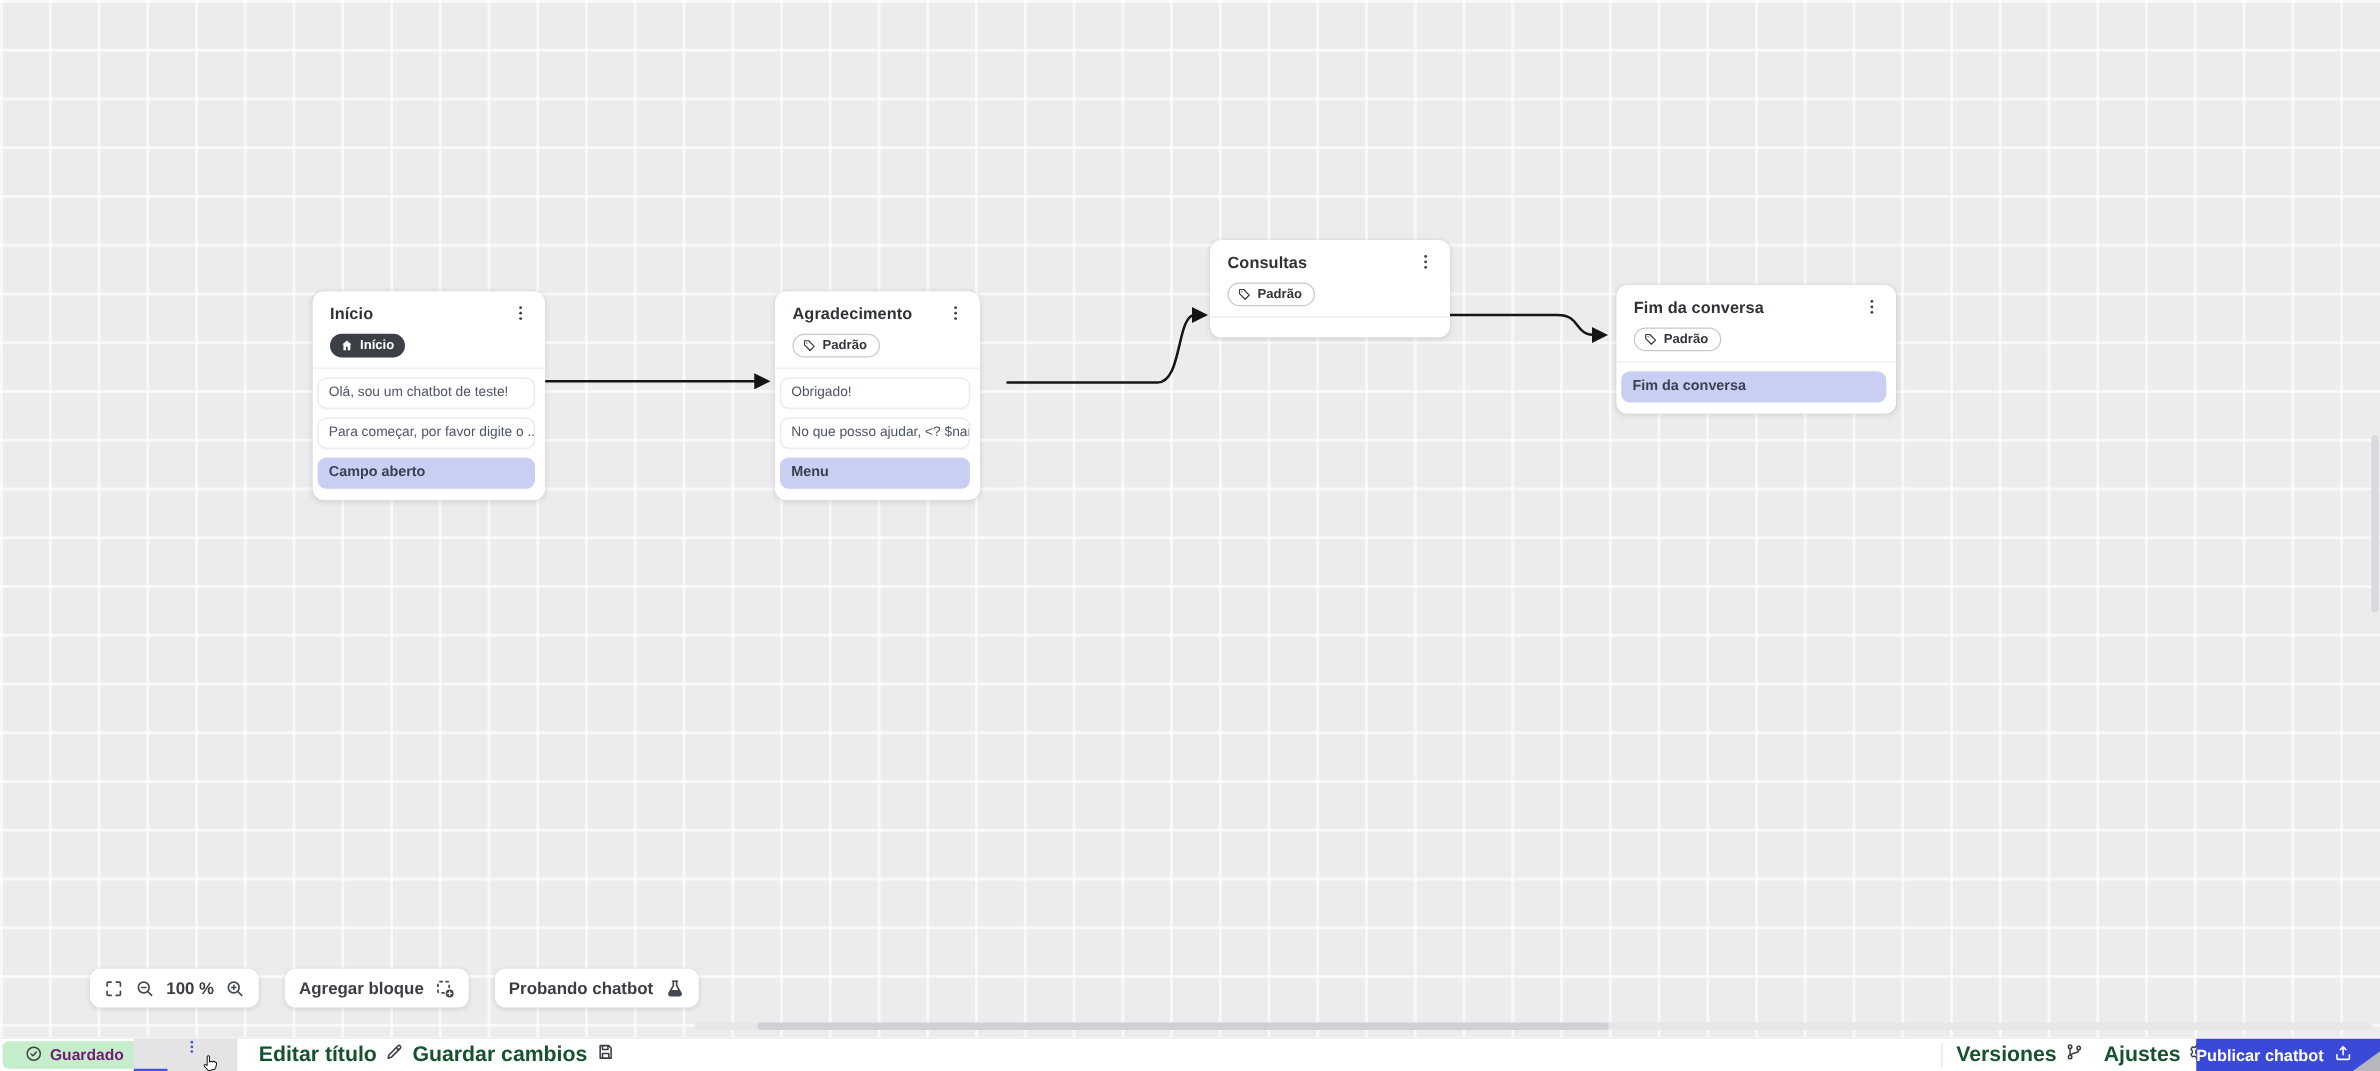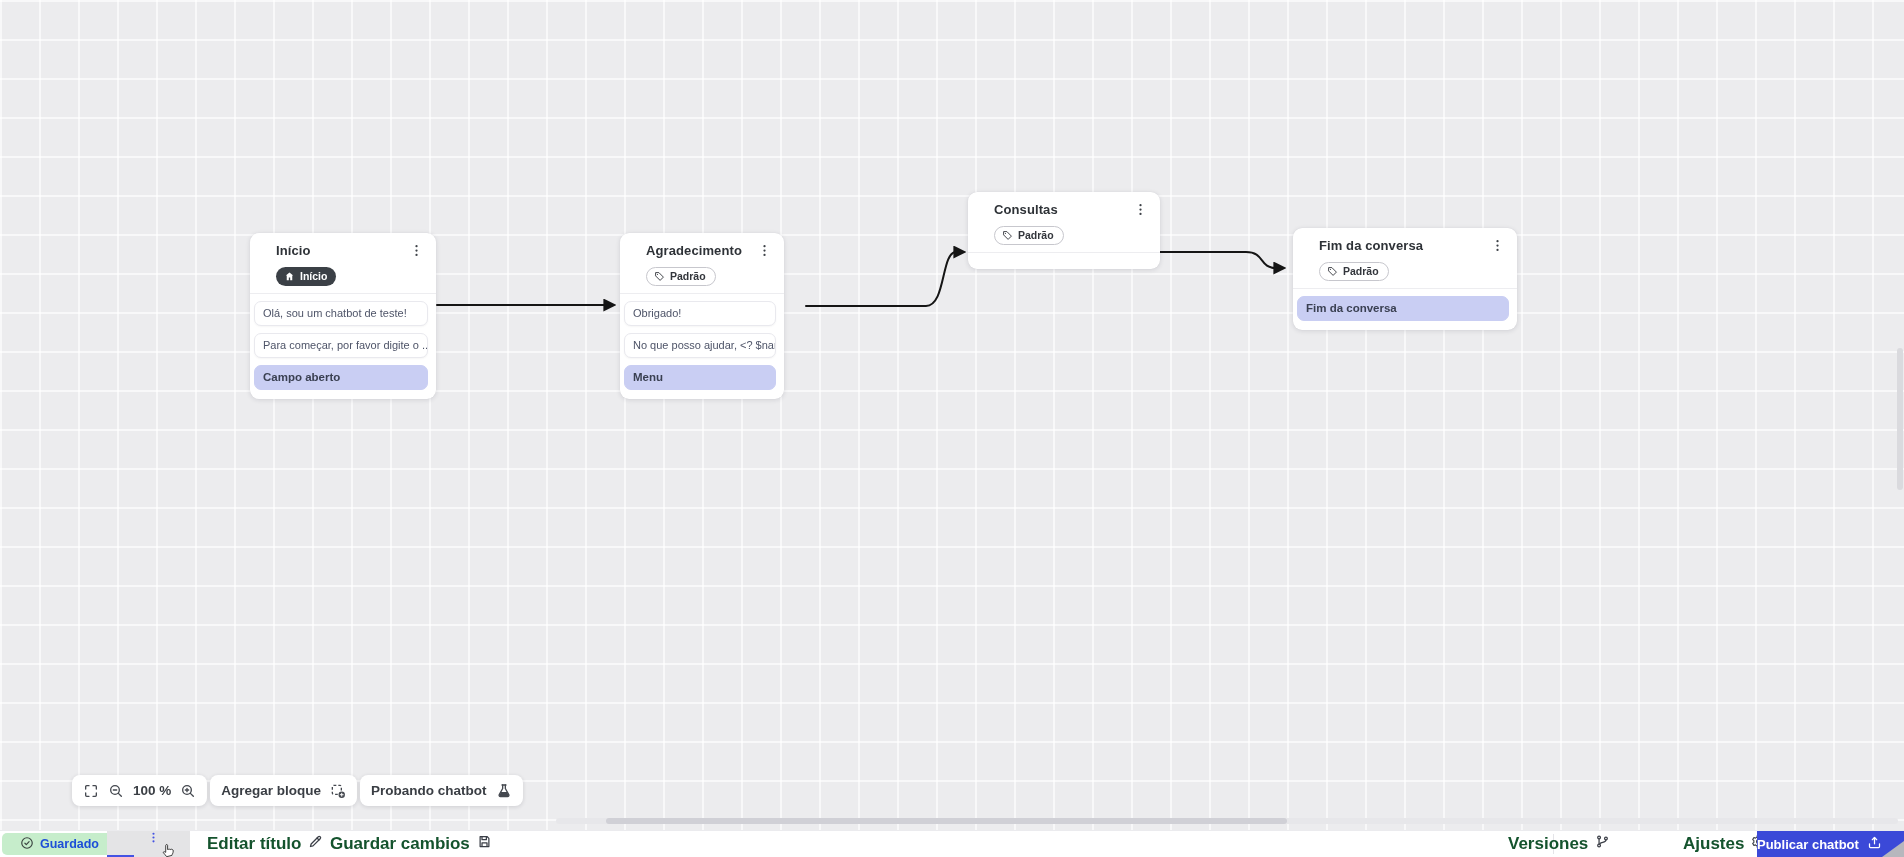--- a/index.html
+++ b/index.html
@@ -16,41 +16,41 @@
     background-size:39px 39px; }
 
   
   #edge-layer { position:absolute; inset:0; width:1904px; height:857px; pointer-events:none; }
   #edge-layer path.edge { fill:none; stroke:#151515; stroke-width:2; stroke-linecap:round; }
 
   
   .node { position:absolute; background:#fff; border-radius:9px;
     box-shadow:0 1px 5px rgba(25,25,50,.12), 0 0 1px rgba(25,25,50,.10);
     padding:10px 0 9px; }
-  .node-header { padding:0 12px 7px 26px; }
+  .node-header { padding:0 12px 7px 14px; }
   .node-title-row { display:flex; align-items:flex-start; justify-content:space-between; }
   .node-title { font-size:13px; font-weight:700; color:#2e3237; letter-spacing:.1px; }
   .kebab-btn { background:none; border:none; width:16px; height:18px; color:#3d4147; cursor:pointer; padding:0; }
   .kebab-btn svg { width:15px; height:15px; }
   .badge { display:inline-flex; align-items:center; gap:5px; margin-top:6px;
     font-size:10.5px; font-weight:700; border-radius:20px; line-height:1; }
   .badge svg { width:11px; height:11px; }
   .badge-dark { background:#3b4046; color:#fff; padding:4px 9px 4px 8px; }
   .badge-outline { background:#fff; color:#33363c; border:1px solid #c7c7cd; padding:3px 9px 3px 7px; }
   .node-divider { height:1px; background:#ededf0; margin-bottom:7px; }
   .node-rows { display:flex; flex-direction:column; gap:7px; padding:0 8px 0 4px; }
   .row { border-radius:7px; padding:5px 8px; font-size:11px; line-height:13px;
     white-space:nowrap; overflow:hidden; cursor:pointer; }
   .row-message { background:#fff; border:1px solid #e9e9ee; color:#4e5468;
     box-shadow:0 1px 2px rgba(0,0,0,.04); }
   .row-highlight { background:#c9cef3; border:1px solid #c9cef3; color:#3a4052;
     font-weight:700; font-size:11.5px; }
 
   
-  #canvas-toolbar { position:absolute; left:28px; top:775px; display:flex; gap:3px; align-items:center;padding-left:44px; }
+  #canvas-toolbar { position:absolute; left:28px; top:775px; display:flex; gap:21px; align-items:center;padding-left:44px; }
   .tool-group { background:#fff; border-radius:8px; height:31px; display:flex; align-items:center;
     padding:0 11px; gap:9px; box-shadow:0 1px 4px rgba(25,25,46,.14);
     font-size:13.5px; font-weight:700; color:#3a3e44; border:none; cursor:pointer; }
   .tool-group .icon svg { width:16px; height:16px; display:block; color:#44484f; }
   .icon-btn { background:none; border:none; padding:0; cursor:pointer; display:flex; color:#44484f; }
 
   
   #hscroll-track { position:absolute; left:556px; right:6px; bottom:33px; height:6px;
     border-radius:3px; background:#e7e7ea; }
   #hscroll-thumb { position:absolute; left:50px; width:681px; top:0; bottom:0;
@@ -59,21 +59,21 @@
     border-radius:3px; background:#dadade; }
 
   
   #statusbar { position:absolute; left:0; right:0; bottom:0; height:27px; background:#fff;
     border-top:1px solid #ebebee; font-size:12.5px; color:#3b3f47; }
   .sb-item { position:absolute; top:0; bottom:0; display:flex; align-items:center; gap:7px;
     font-weight:600; color:#14532d; background:none; border:none; font-size:17px; cursor:pointer; }
   .sb-item svg { width:15px; height:15px; color:#3b3f47; }
   #saved-pill { position:absolute; left:2px; top:2px; bottom:2px; width:115px; background:#c6edcb;
     border-radius:5px; display:flex; align-items:center; justify-content:center; gap:6px;
-    font-weight:700; color:#1d4ed8; font-size:12.5px; }
+    font-weight:700; color:#701a75; font-size:12.5px; }
   #saved-pill svg { width:14px; height:14px; color:#3a4440; }
   #flow-tab { position:absolute; left:107px; top:0; bottom:0; width:83px; background:#e4e4e6;
     display:flex; align-items:center; gap:12px; padding-left:10px; color:#8c8c94;
     font-weight:600; border:none; font-size:10px; cursor:pointer;flex-direction:column; }
   #flow-tab .tab-kebab { color:#4453e3; display:flex; }
   #flow-tab .tab-kebab svg { width:13px; height:13px; }
   #tab-underline { position:absolute; left:107px; bottom:0; width:27px; height:2px; background:#4453e3; }
   #sb-divider { position:absolute; left:1553px; top:3px; bottom:3px; width:1px; background:#e4e4e8; }
   #publish-btn { position:absolute; right:0; top:0; bottom:0; width:147px; background:#3b49d8;
     color:#fff; font-weight:700; font-size:13px; display:flex; align-items:center;
@@ -285,21 +285,21 @@
     <button class="sb-item" style="left:330px;">
       <span>Guardar cambios</span>
       <span><svg viewBox="0 0 24 24" fill="none" stroke="currentColor" stroke-width="2" stroke-linejoin="round">
             <path d="M5 4h11l3 3v13H5z"></path>
             <path d="M8 4v5h7V4"></path>
             <path d="M8 20v-6h8v6"></path>
           </svg></span>
     </button>
 
     <div id="sb-divider"></div>
-    <button class="sb-item" style="left:1508px;text-align:center;">
+    <button class="sb-item" style="left:1565px;text-align:center;">
       <span>Versiones</span>
       <span><svg viewBox="0 0 24 24" fill="none" stroke="currentColor" stroke-width="2" stroke-linecap="round">
             <circle cx="6.5" cy="5.5" r="2.2"></circle>
             <circle cx="6.5" cy="18.5" r="2.2"></circle>
             <circle cx="17.5" cy="7" r="2.2"></circle>
             <path d="M6.5 8v8"></path>
             <path d="M17.5 9.5c0 4.2-6.5 3.3-9.5 5.7"></path>
           </svg></span>
     </button>
     <button class="sb-item" style="left:1683px;">

